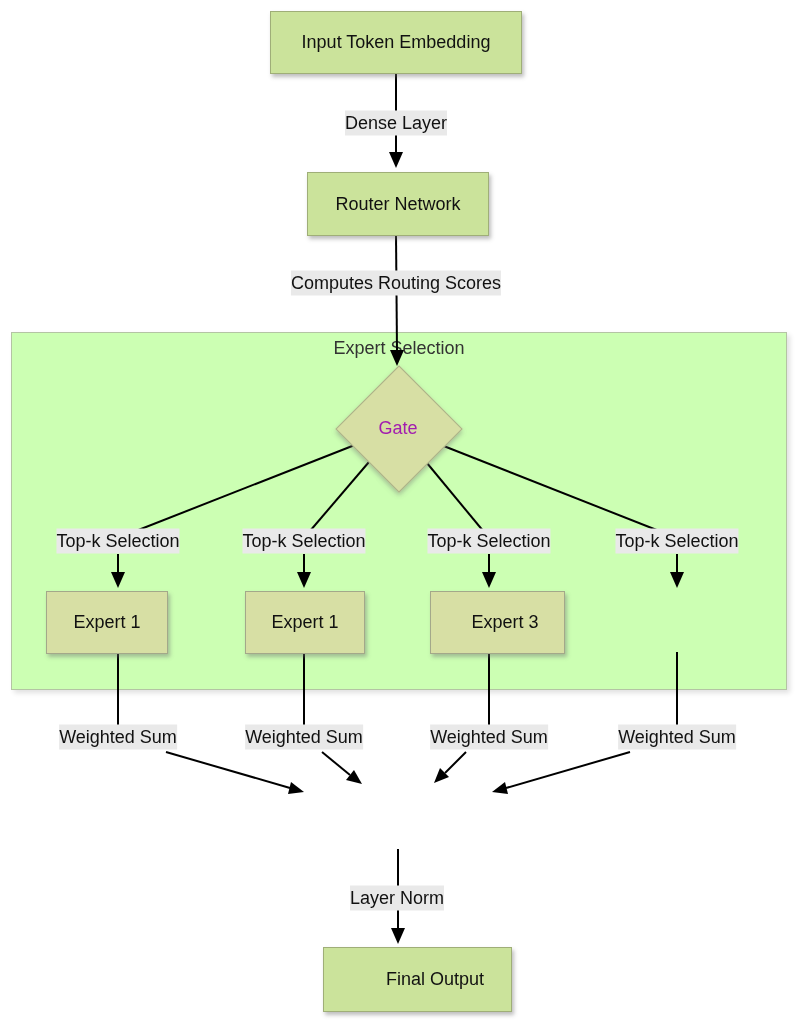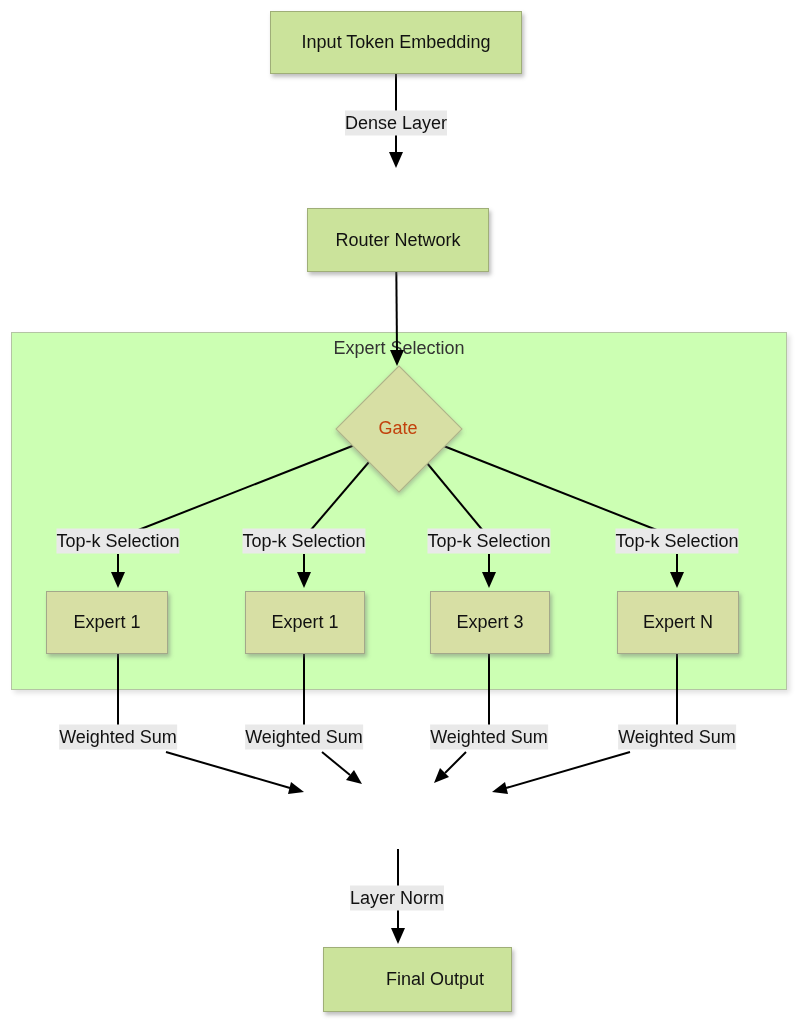--- a/index.html
+++ b/index.html
@@ -23,21 +23,21 @@
     position:absolute;left:0;top:5px;width:100%;text-align:center;
     font-size:18px;color:#333;z-index:0;
   }
   .gate-shape{
     position:absolute;z-index:2;width:88px;height:88px;left:354px;top:384px;
     transform:rotate(45deg);background:#d7dfa4;border:1px solid #abb188;
     box-shadow:2px 2px 5px rgba(110,110,110,0.45);
   }
   .gate-label{
     position:absolute;z-index:3;left:398px;top:428px;transform:translate(-50%,-50%);
-    font-size:18px;color:#c2410c;
+    font-size:18px;color:#a21caf;
   }
   .edge-label{
     position:absolute;z-index:3;transform:translate(-50%,-50%);
     background:#e9e9e9;padding:2px 0;font-size:18px;color:#111;white-space:nowrap;
   }
 </style>
 </head>
 <body>
 
 <div class="canvas">
@@ -87,47 +87,45 @@
       <polygon points="434,783 440,768 449,777"></polygon>
       <polygon points="492,792 505,782 508,794"></polygon>
       <polygon points="398,944 391,928 405,928"></polygon>
     </g>
   </svg>
 
   <div class="node" style="left:254px;top:11px;width:250px;height:61px;margin-left:16px;">
     <span>Input Token Embedding</span>
   </div>
 
-  <div class="node" style="left:307px;top:172px;width:180px;height:62px;margin-top:36px;">
+  <div class="node" style="left:307px;top:172px;width:180px;height:62px;">
     <span>Router Network</span>
   </div>
 
   <div class="gate-shape"></div>
   <div class="gate-label">Gate</div>
 
   <div class="node olive" style="left:46px;top:591px;width:120px;height:61px;">
     <span>Expert 1</span>
   </div>
   <div class="node olive" style="left:245px;top:591px;width:118px;height:61px;">
     <span>Expert 1</span>
   </div>
-  <div class="node olive" style="left:430px;top:591px;width:118px;height:61px;">
+  <div class="node olive" style="left:430px;top:591px;width:118px;height:61px;padding-left:15px;">
     <span>Expert 3</span>
-  </div>
-  <div class="node olive" style="left:617px;top:591px;width:120px;height:61px;">
-    <span>Expert N</span>
   </div>
 
 
   <div class="node" style="left:323px;top:947px;width:152px;height:63px;padding-left:35px;">
     <span>Final Output</span>
   </div>
 
   <div class="edge-label" style="left:396px;top:123px;">Dense Layer</div>
 
+  <div class="edge-label" style="left:396px;top:283px;">Computes Routing Scores</div>
 
   <div class="edge-label" style="left:118px;top:541px;">Top-k Selection</div>
   <div class="edge-label" style="left:304px;top:541px;">Top-k Selection</div>
   <div class="edge-label" style="left:489px;top:541px;">Top-k Selection</div>
   <div class="edge-label" style="left:677px;top:541px;">Top-k Selection</div>
 
   <div class="edge-label" style="left:118px;top:737px;">Weighted Sum</div>
   <div class="edge-label" style="left:304px;top:737px;">Weighted Sum</div>
   <div class="edge-label" style="left:489px;top:737px;">Weighted Sum</div>
   <div class="edge-label" style="left:677px;top:737px;">Weighted Sum</div>

